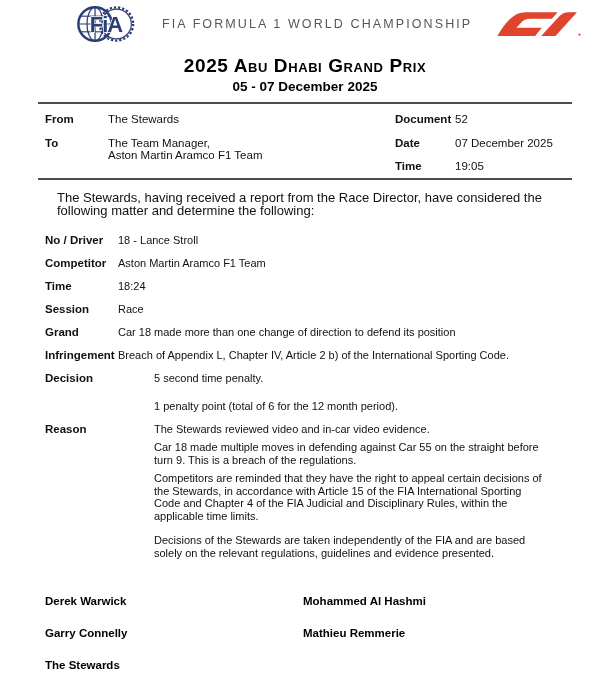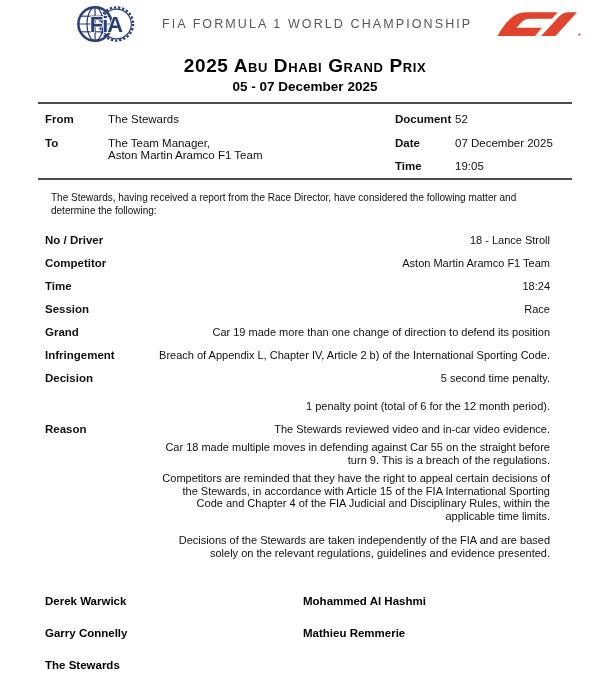--- a/index.html
+++ b/index.html
@@ -47,27 +47,27 @@
   }
   .meta-row{display:flex;padding-left:7px;margin-bottom:11px;}
   .meta-row:last-child{margin-bottom:0;}
   .meta-label{width:63px;flex:0 0 auto;font-weight:bold;font-size:11.5px;line-height:12.5px;}
   .meta-value{font-size:11.5px;line-height:12.5px;}
   .meta-right{position:absolute;left:350px;top:9px;width:195px;}
   .meta-right .meta-label{width:60px;}
 
   
   .intro{
-    font-size:10px;line-height:12.5px;
-    margin:12px 6px 0;padding-left:7px;width:505px;
+    font-size:13px;line-height:12.5px;
+    margin:12px 12px 0;padding-left:7px;width:505px;
   }
   .fields{margin-top:17px;}
   .field-row{display:flex;padding-left:7px;margin-bottom:10.5px;}
   .field-label{width:73px;flex:0 0 auto;font-weight:bold;font-size:11.5px;line-height:12.5px;}
-  .field-value{font-size:11px;line-height:12.5px;width:432px;text-align:right;}
+  .field-value{font-size:11px;line-height:12.5px;width:432px;}
   .field-value p{margin:0;padding-left:36px;}
   .decision-value p + p{margin-top:15px;}
   .reason-row{margin-top:8px;}
   .reason-value p{margin:0 0 6px;}
   .reason-value p.final{margin-top:12px;}
 
   
   .signatures{margin-top:30px;padding-left:7px;}
   .sig-row{display:flex;margin-bottom:19px;}
   .sig-name{font-weight:bold;font-size:11.5px;line-height:13px;color:#000;}
@@ -154,21 +154,21 @@
       <div class="field-value">18:24</div>
     </div>
 
     <div class="field-row">
       <div class="field-label">Session</div>
       <div class="field-value">Race</div>
     </div>
 
     <div class="field-row">
       <div class="field-label">Grand</div>
-      <div class="field-value">Car 19 made more than one change of direction to defend its position</div>
+      <div class="field-value">Car 18 made more than one change of direction to defend its position</div>
     </div>
 
     <div class="field-row">
       <div class="field-label">Infringement</div>
       <div class="field-value">Breach of Appendix L, Chapter IV, Article 2 b) of the International Sporting Code.</div>
     </div>
 
     <div class="field-row">
       <div class="field-label">Decision</div>
       <div class="field-value decision-value">

